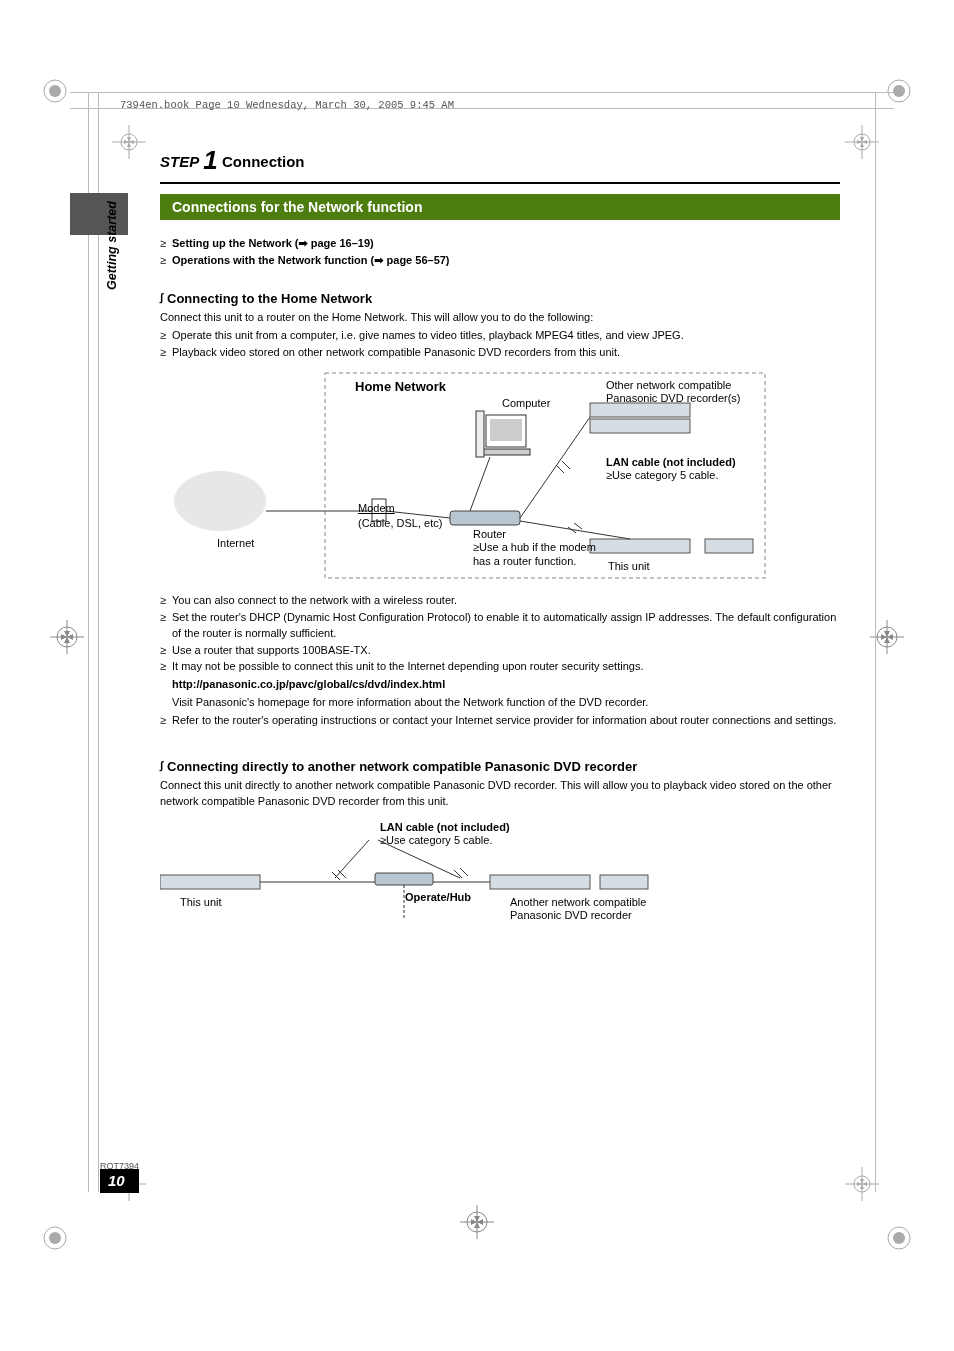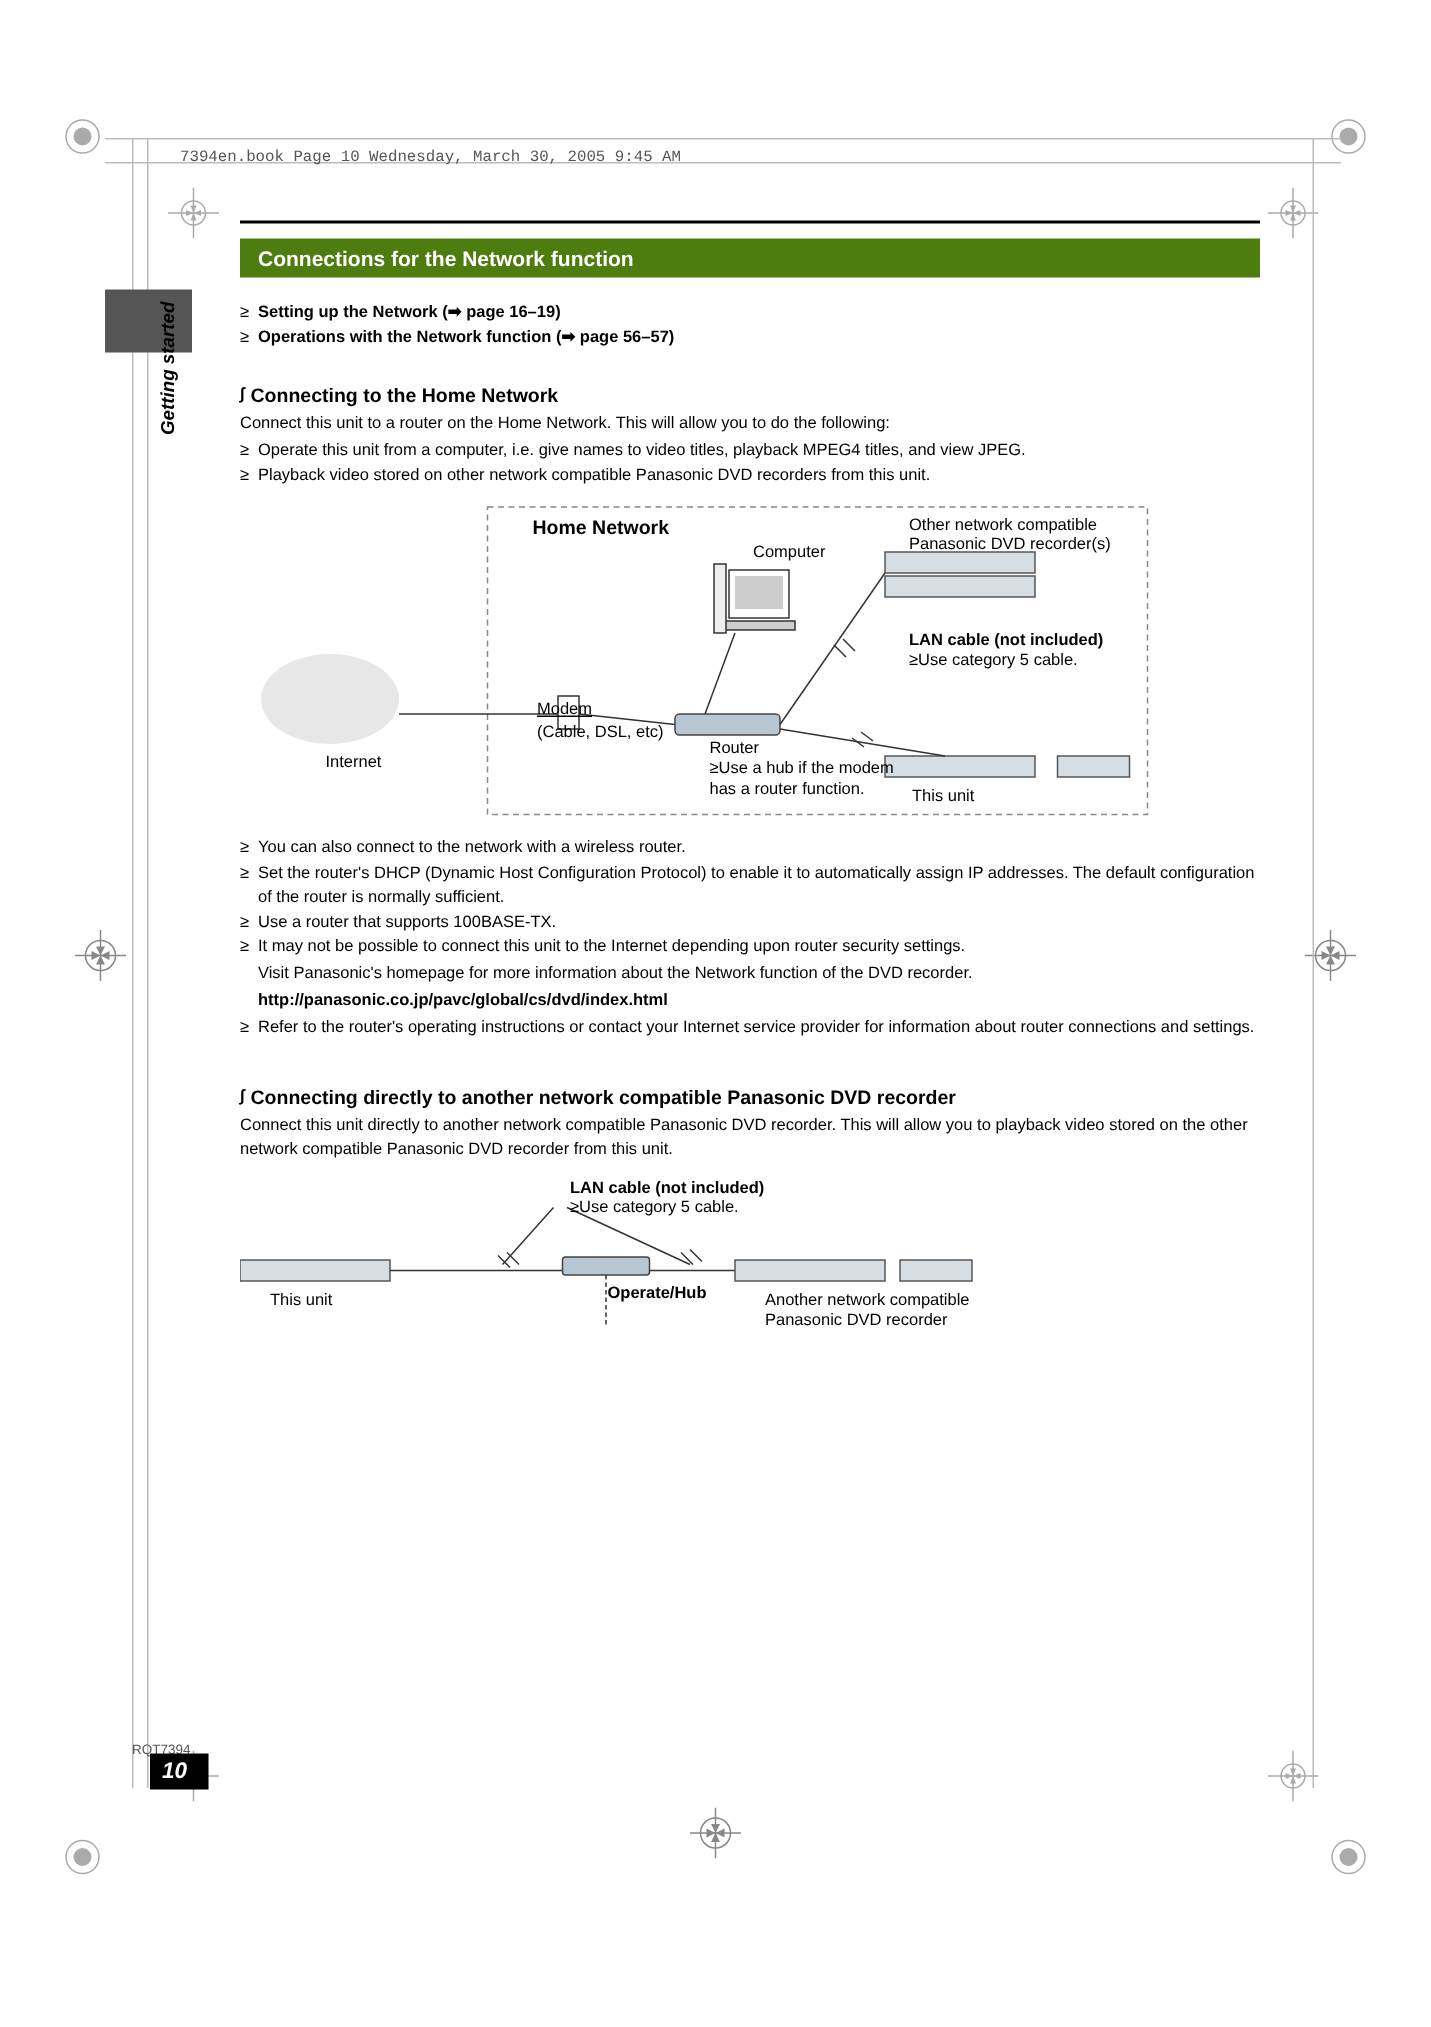--- a/index.html
+++ b/index.html
@@ -155,21 +155,21 @@
   .side-box {
     position: absolute;
     left: 70px;
     top: 193px;
     width: 58px;
     height: 42px;
     background: #555;
   }
   .page-num-box {
     position: absolute;
-    left: 88px;
+    left: 100px;
     bottom: 180px;
     font-size: 9px;
     color: #555;
   }
   .page-num {
     position: absolute;
     left: 100px;
     bottom: 158px;
     background: #000;
     color: #fff;
@@ -297,20 +297,24 @@
   <div class="header-line">7394en.book  Page 10  Wednesday, March 30, 2005  9:45 AM</div>
 
   <div class="side-box"></div>
   <div class="side-tab">Getting started</div>
 
   <div class="page-num-box">RQT7394</div>
   <div class="page-num">10</div>
 
   <div class="content">
 
+    <div class="step-title">
+      <span class="step-word">STEP</span>
+      <span class="step-num">1</span><span> Connection</span>
+    </div>
     <hr class="title-rule">
 
     <div class="section-bar">Connections for the Network function</div>
 
     <div class="bullet-row">
       <span class="dot">≥</span>
         <span class="bold">Setting up the Network (➡ page 16–19)</span>
     </div>
     <div class="bullet-row">
       <span class="dot">≥</span>
@@ -392,22 +396,22 @@
         <span>Set the router's DHCP (Dynamic Host Configuration Protocol) to enable it to automatically assign IP addresses. The default configuration of the router is normally sufficient.</span>
       </div>
     <div class="bullet-row">
         <span class="dot">≥</span>
         <span>Use a router that supports 100BASE-TX.</span>
       </div>
     <div class="bullet-row">
         <span class="dot">≥</span>
         <span>It may not be possible to connect this unit to the Internet depending upon router security settings.</span>
       </div>
+    <div class="body-line indent bold">http://panasonic.co.jp/pavc/global/cs/dvd/index.html</div>
     <div class="body-line indent">Visit Panasonic's homepage for more information about the Network function of the DVD recorder.</div>
-    <div class="body-line indent bold">http://panasonic.co.jp/pavc/global/cs/dvd/index.html</div>
     <div class="bullet-row">
         <span class="dot">≥</span>
         <span>Refer to the router's operating instructions or contact your Internet service provider for information about router connections and settings.</span>
       </div>
 
     <div class="sub-hdr" style="margin-top:30px;">
       <span class="sq">∫</span><span>Connecting directly to another network compatible Panasonic DVD recorder</span>
     </div>
     <div class="body-line">Connect this unit directly to another network compatible Panasonic DVD recorder. This will allow you to playback video stored on the other network compatible Panasonic DVD recorder from this unit.</div>
 

